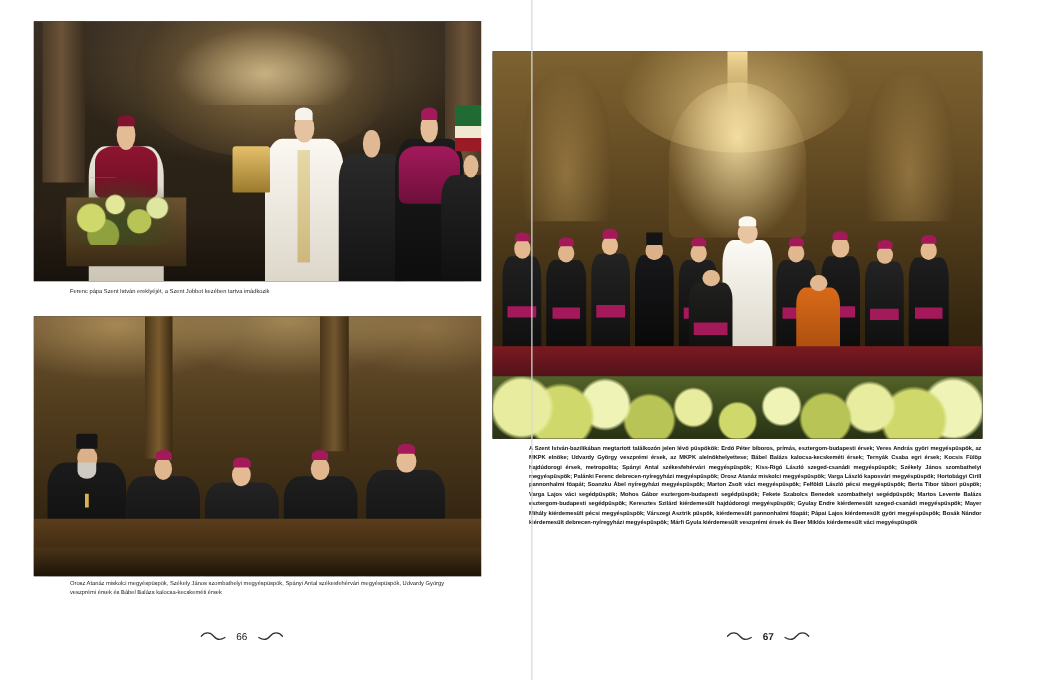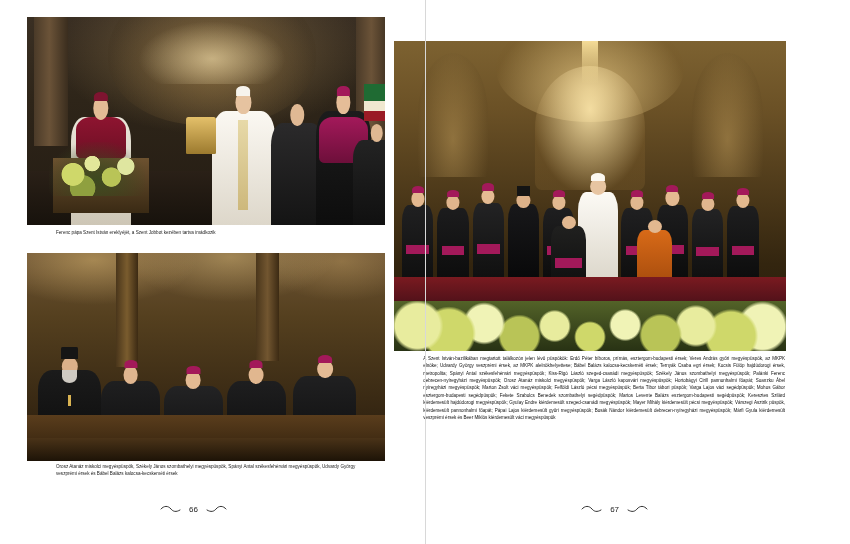--- a/index.html
+++ b/index.html
@@ -19,21 +19,21 @@
     inset: 0;
     display: flex;
   }
   .page {
     position: relative;
     height: 544px;
     background: #ffffff;
     box-sizing: border-box;
   }
   .page-left { width: 425px; }
-  .page-right { width: 513px; }
+  .page-right { width: 513px; font-weight: bold; }
 
   .gutter {
     position: absolute;
     left: 425px;
     top: 0;
     width: 1px;
     height: 544px;
     background: #d8d8d8;
   }
 

